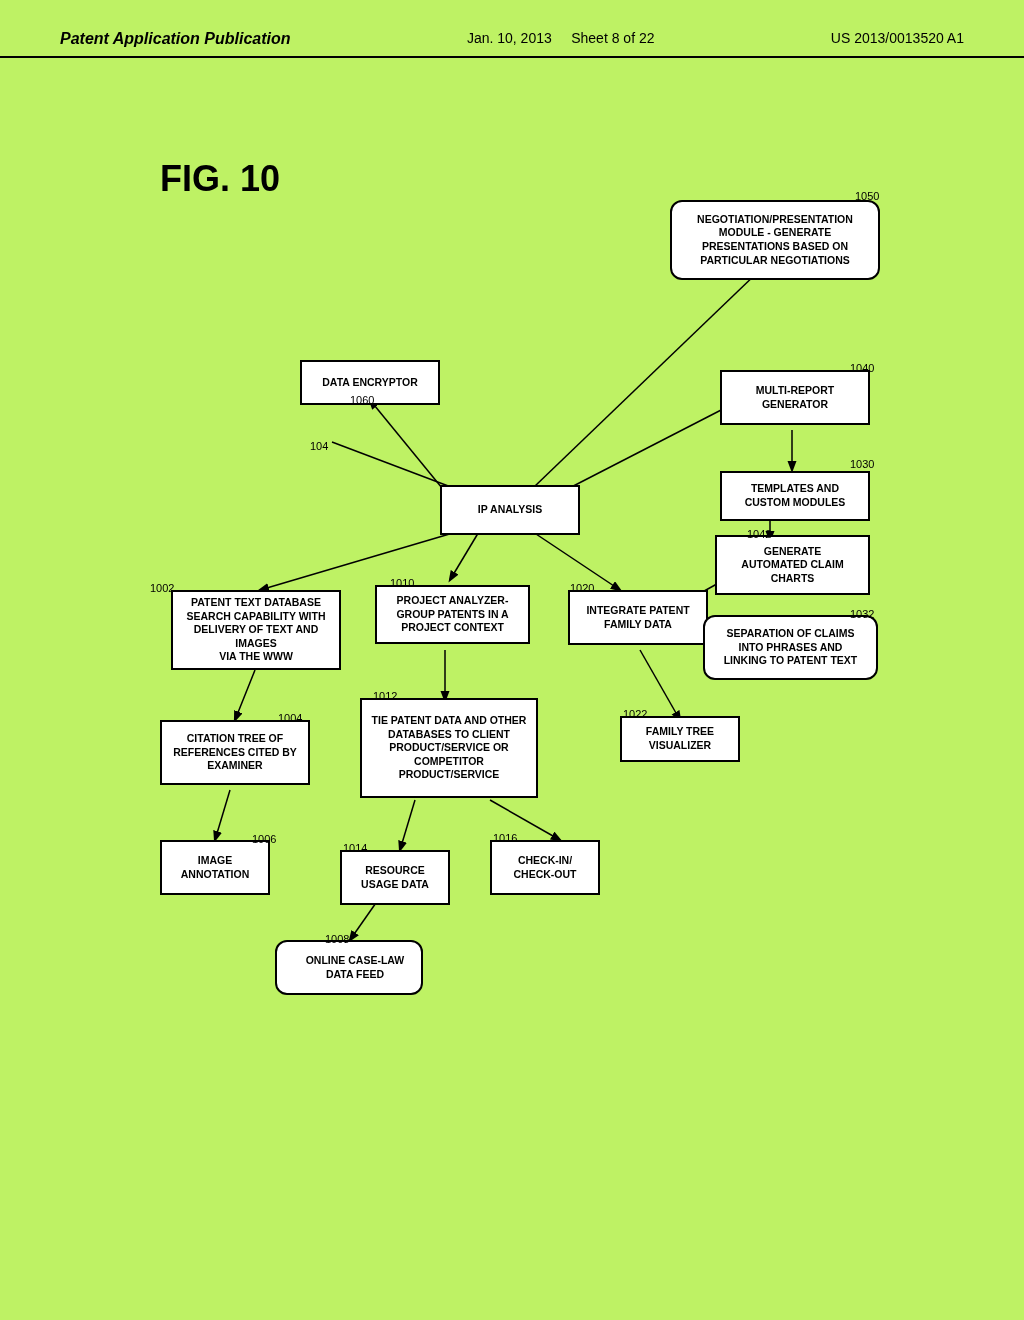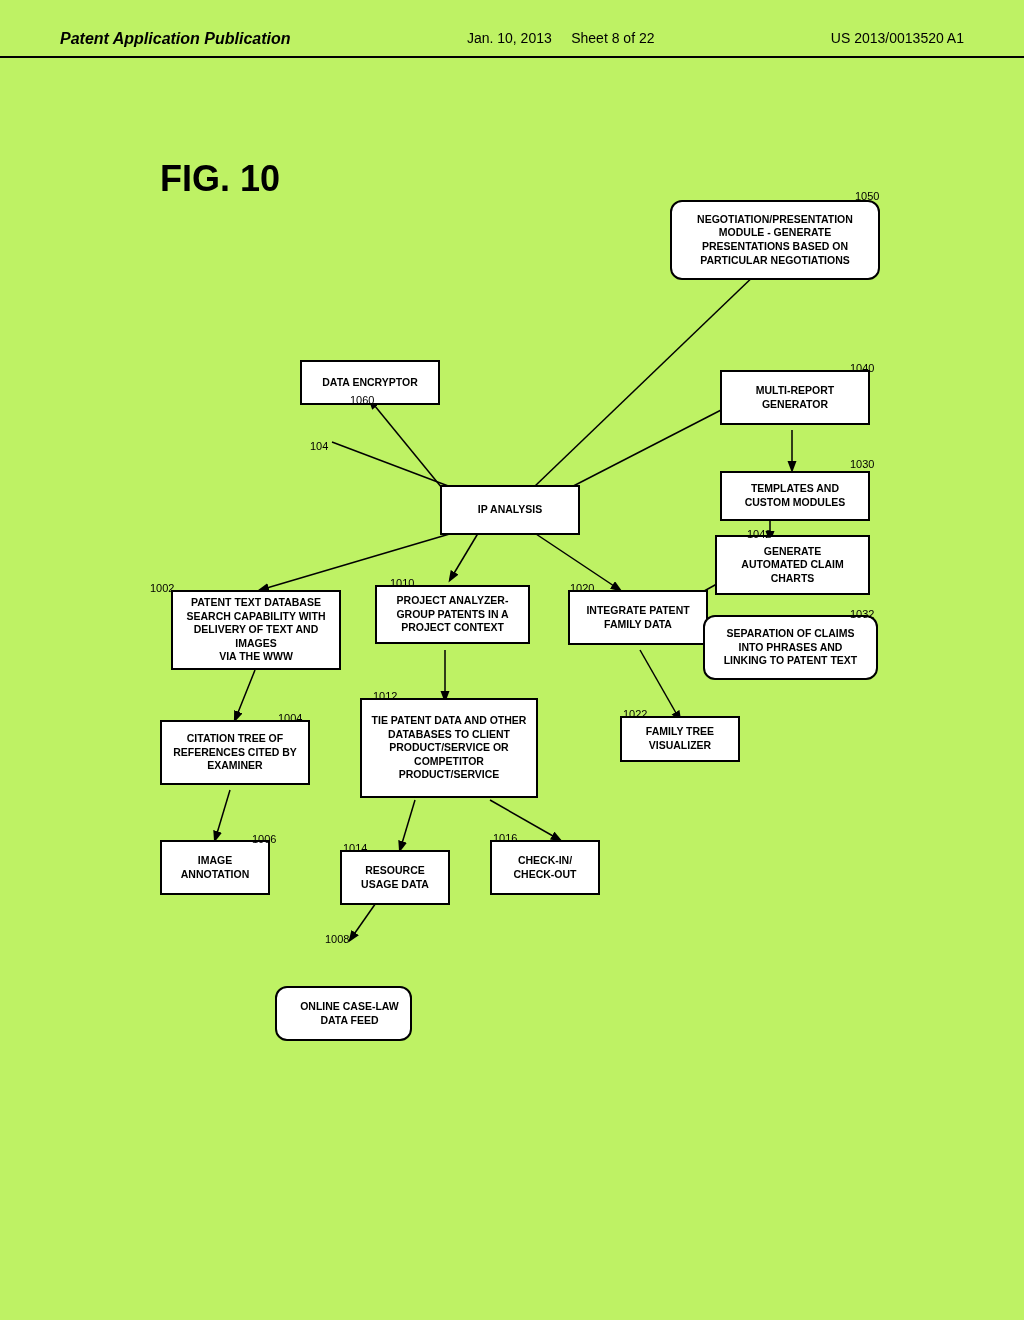--- a/index.html
+++ b/index.html
@@ -242,21 +242,21 @@
 USAGE DATA</span>
     </div>
     <div class="node-label" style="left:283px; top:702px;">1014</div>
 
     <div class="box" style="left:430px; top:700px; width:110px; height:55px;">
       <span style="white-space:pre-line;">CHECK-IN/
 CHECK-OUT</span>
     </div>
     <div class="node-label" style="left:433px; top:692px;">1016</div>
 
-    <div class="box box-rounded" style="left:215px; top:846px; width:137px; height:55px;padding-left:16px;">
+    <div class="box box-rounded" style="left:215px; top:800px; width:148px; height:55px;padding-left:16px;">
       <span style="white-space:pre-line;">ONLINE CASE-LAW
 DATA FEED</span>
     </div>
     <div class="node-label" style="left:265px; top:793px;">1008</div>
 
     <div class="node-label" style="left:250px; top:300px;">104</div>
 
   </div>
 </div>
 

